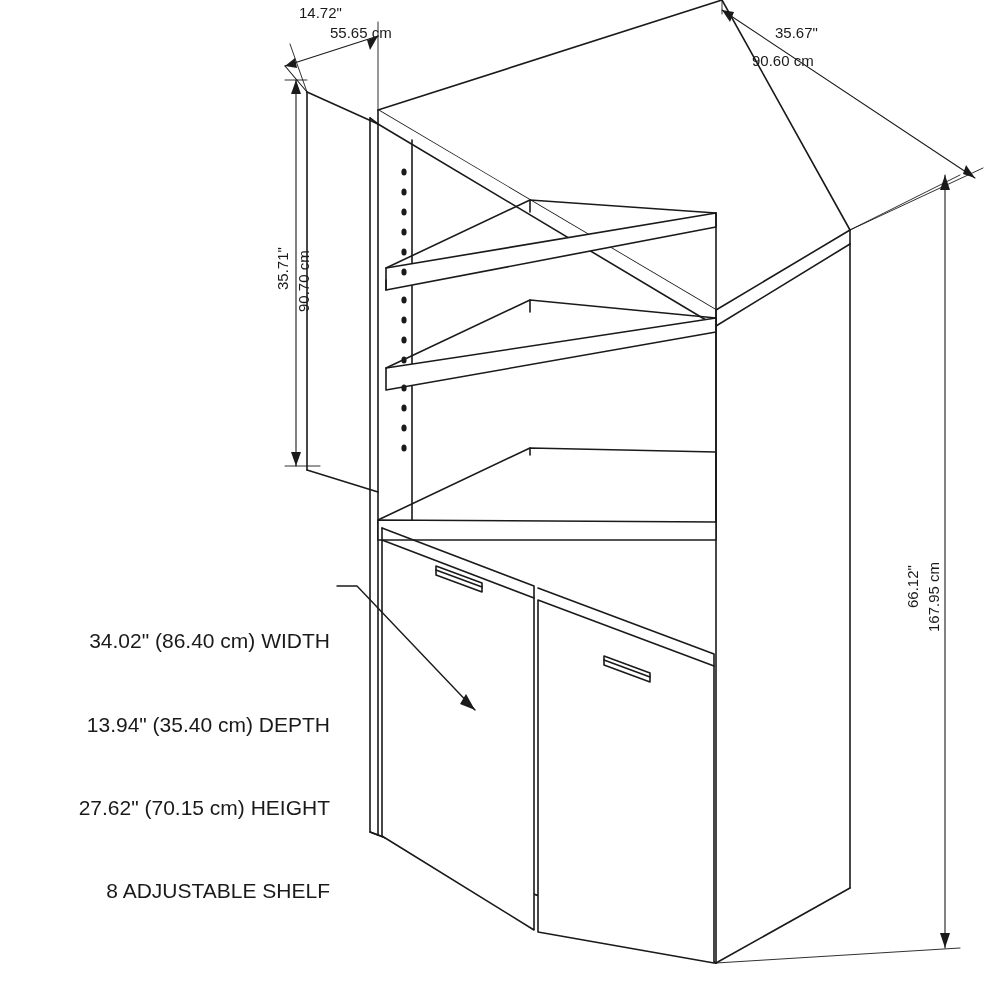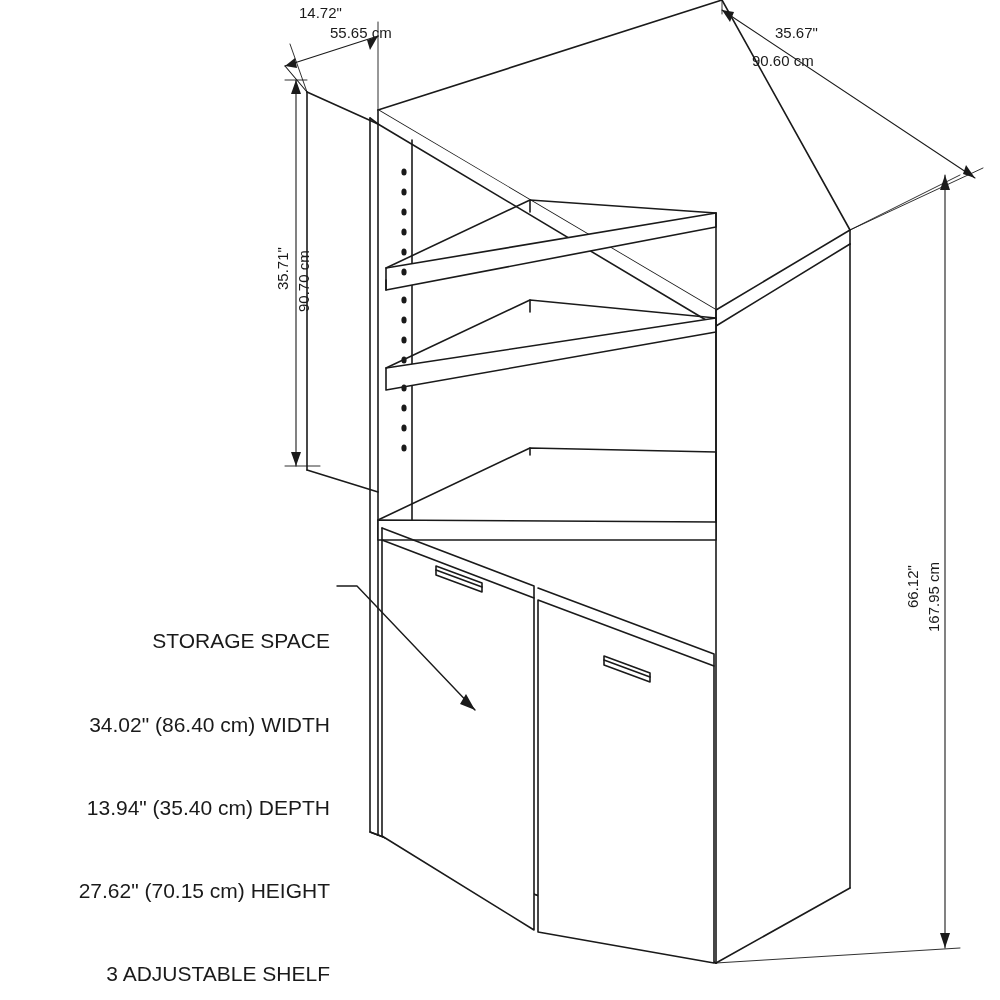--- a/index.html
+++ b/index.html
@@ -158,20 +158,19 @@
   <div class="lbl dim-text" style="left:775px; top:24px;">35.67"</div>
   <div class="lbl dim-text" style="left:752px; top:52px;">90.60 cm</div>
 
   <div class="lbl dim-text rot" style="left:274px; top:290px; transform:rotate(-90deg);">35.71"</div>
   <div class="lbl dim-text rot" style="left:295px; top:312px; transform:rotate(-90deg);">90.70 cm</div>
 
   <div class="lbl dim-text rot" style="left:904px; top:608px; transform:rotate(-90deg);">66.12"</div>
   <div class="lbl dim-text rot" style="left:925px; top:632px; transform:rotate(-90deg);">167.95 cm</div>
 
   <div class="lbl callout" style="left:20px; top:572px; width:310px;">
-    <div>STORAGE SPACE</div>
     <div>34.02" (86.40 cm) WIDTH</div>
     <div>13.94" (35.40 cm) DEPTH</div>
     <div>27.62" (70.15 cm) HEIGHT</div>
-    <div>3 ADJUSTABLE SHELF</div>
+    <div>8 ADJUSTABLE SHELF</div>
   </div>
 
 </div>
 
 </body></html>

